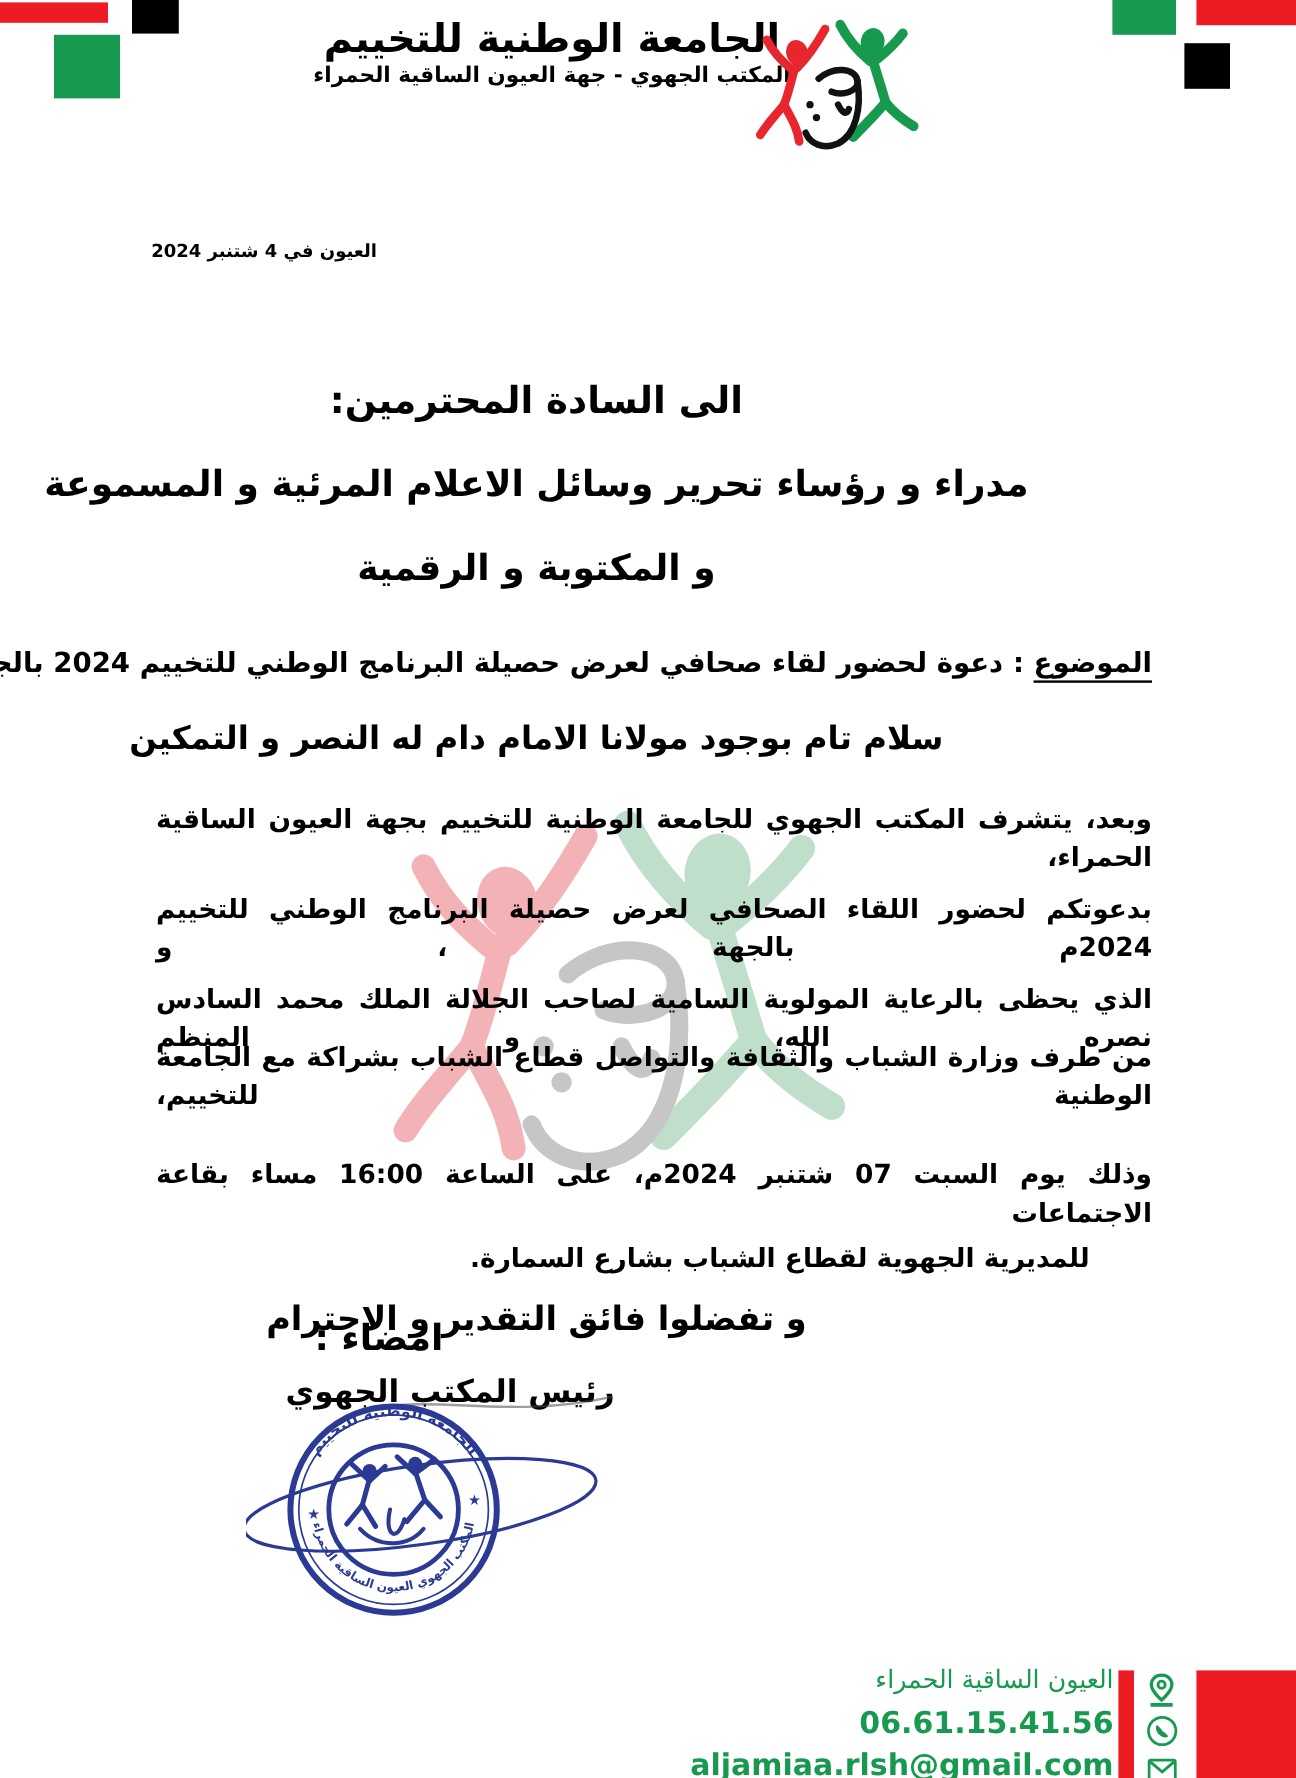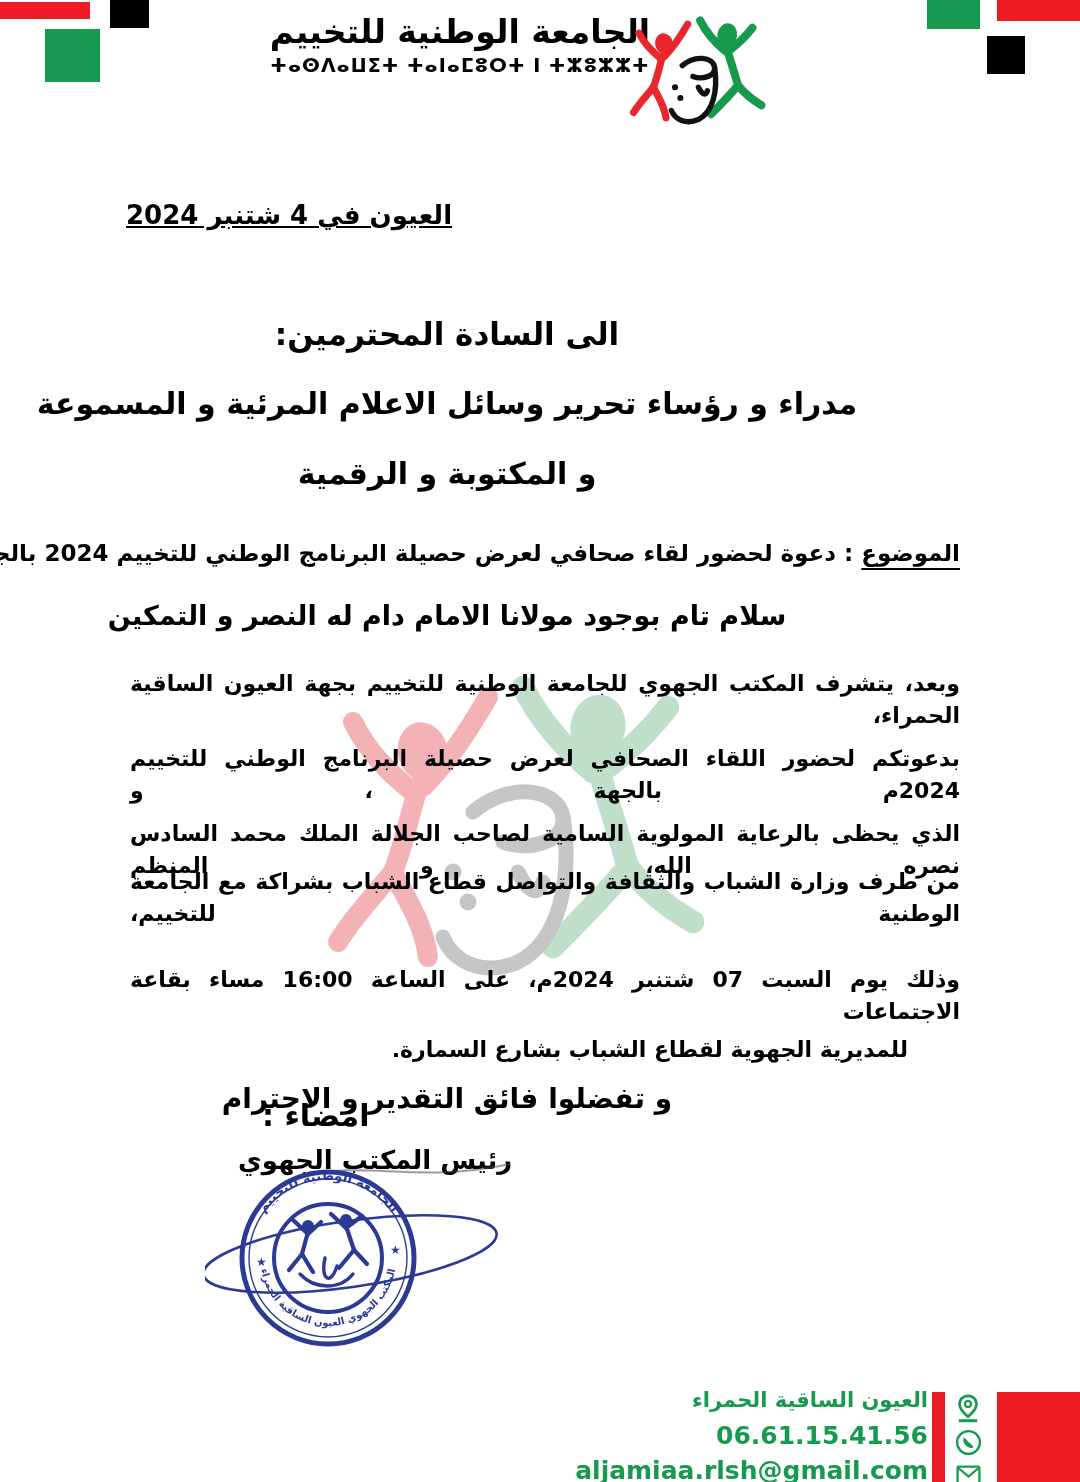--- a/index.html
+++ b/index.html
@@ -10,33 +10,33 @@
   .nowrap{white-space:nowrap;}
   
   .sq{position:absolute;}
   
   .brand-col{left:250px;top:14px;width:420px;text-align:center;}
   .brand-ar{font-size:33px;font-weight:bold;line-height:1.1;}
   .brand-tif{font-size:19px;font-weight:bold;letter-spacing:1px;margin-top:4px;}
   .brand-acr{font-size:23px;font-weight:bold;letter-spacing:3px;margin-top:2px;color:#111;}
   .brand-off{font-size:18px;font-weight:bold;margin-top:2px;}
   
-  .date{left:126px;top:200px;font-size:26px;font-weight:bold;text-decoration:underline;}
+  .date{left:126px;top:200px;font-size:15px;font-weight:bold;}
   .center-line{left:0;width:894px;text-align:center;font-weight:bold;}
   .subject{left:120px;right:120px;top:540px;font-size:23px;font-weight:bold;text-align:right;direction:rtl;}
   .subject .lbl{text-decoration:underline;text-underline-offset:7px;text-decoration-thickness:2px;}
   .body-line{left:130px;right:120px;font-size:22px;font-weight:bold;direction:rtl;
              text-align:justify;text-align-last:justify;line-height:1.45;}
   .body-last{text-align:right;text-align-last:right;right:172px;}
   .sig-label{left:262px;top:1098px;font-size:30px;font-weight:bold;direction:rtl;}
   .sig-title{left:238px;top:1145px;font-size:26px;font-weight:bold;direction:rtl;white-space:nowrap;}
   
   .watermark{left:278px;top:612px;width:500px;height:480px;pointer-events:none;}
   
-  .f-address{right:152px;top:1388px;font-size:21px;font-weight:bold;direction:rtl;}
+  .f-address{right:152px;top:1388px;font-size:21px;font-weight:normal;direction:rtl;}
   .f-phone{right:152px;top:1421px;font-size:25px;font-weight:bold;direction:ltr;}
   .f-email{right:152px;top:1456px;font-size:25px;font-weight:bold;direction:ltr;}
   .green-t{color:var(--fgreen);}
   :root{--fred:#ed1c24;--fgreen:#17994f;--sblue:#2b3a94;}
   svg{display:block;}
 </style>
 </head>
 <body>
 
 <div class="sq" style="left:0;top:2px;width:90px;height:17px;background:var(--fred);"></div>
@@ -74,21 +74,21 @@
         <path d="M96 88 C100 96 104 98 106 92"></path>
       </g>
       <circle cx="70" cy="88" r="3.4" fill="var(--calli,#111111)"></circle>
       <circle cx="76" cy="100" r="3.4" fill="var(--calli,#111111)"></circle>
     </symbol>
   </defs>
 </svg>
 
 <div class="abs brand-col">
   <div class="brand-ar rtl">الجامعة الوطنية للتخييم</div>
-  <div class="brand-tif">ⵜⴰⵙⴷⴰⵡⵉⵜ ⵜⴰⵏⴰⵎⵓⵔⵜ ⵏ ⵜⵣⵓⵣⵣⵜ</div>
+  <div class="brand-off rtl">المكتب الجهوي - جهة العيون الساقية الحمراء</div>
 </div>
 <svg class="abs" style="left:612px;top:8px;" width="180" height="144" viewBox="0 0 200 160">
   <use href="#fncv-logo"></use>
 </svg>
 
 <svg class="abs watermark" viewBox="0 0 200 160" preserveAspectRatio="xMidYMid meet" style="--figred:#f3b3b6;--figgreen:#bfdfca;--calli:#c6c6c6;">
   <use href="#fncv-logo"></use>
 </svg>
 
 <div class="abs date rtl nowrap">العيون في 4 شتنبر 2024</div>

